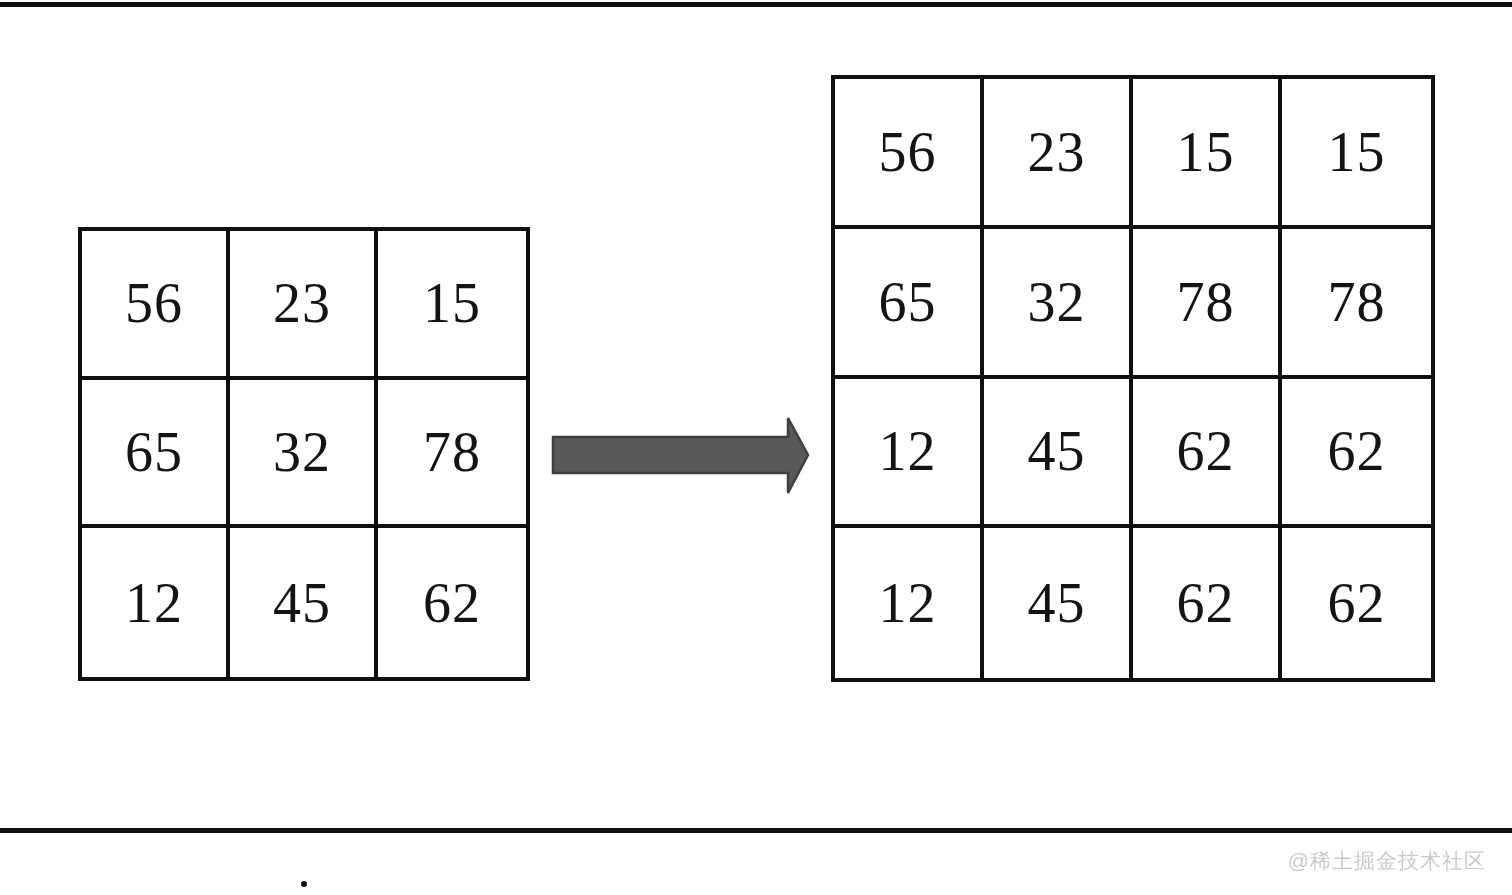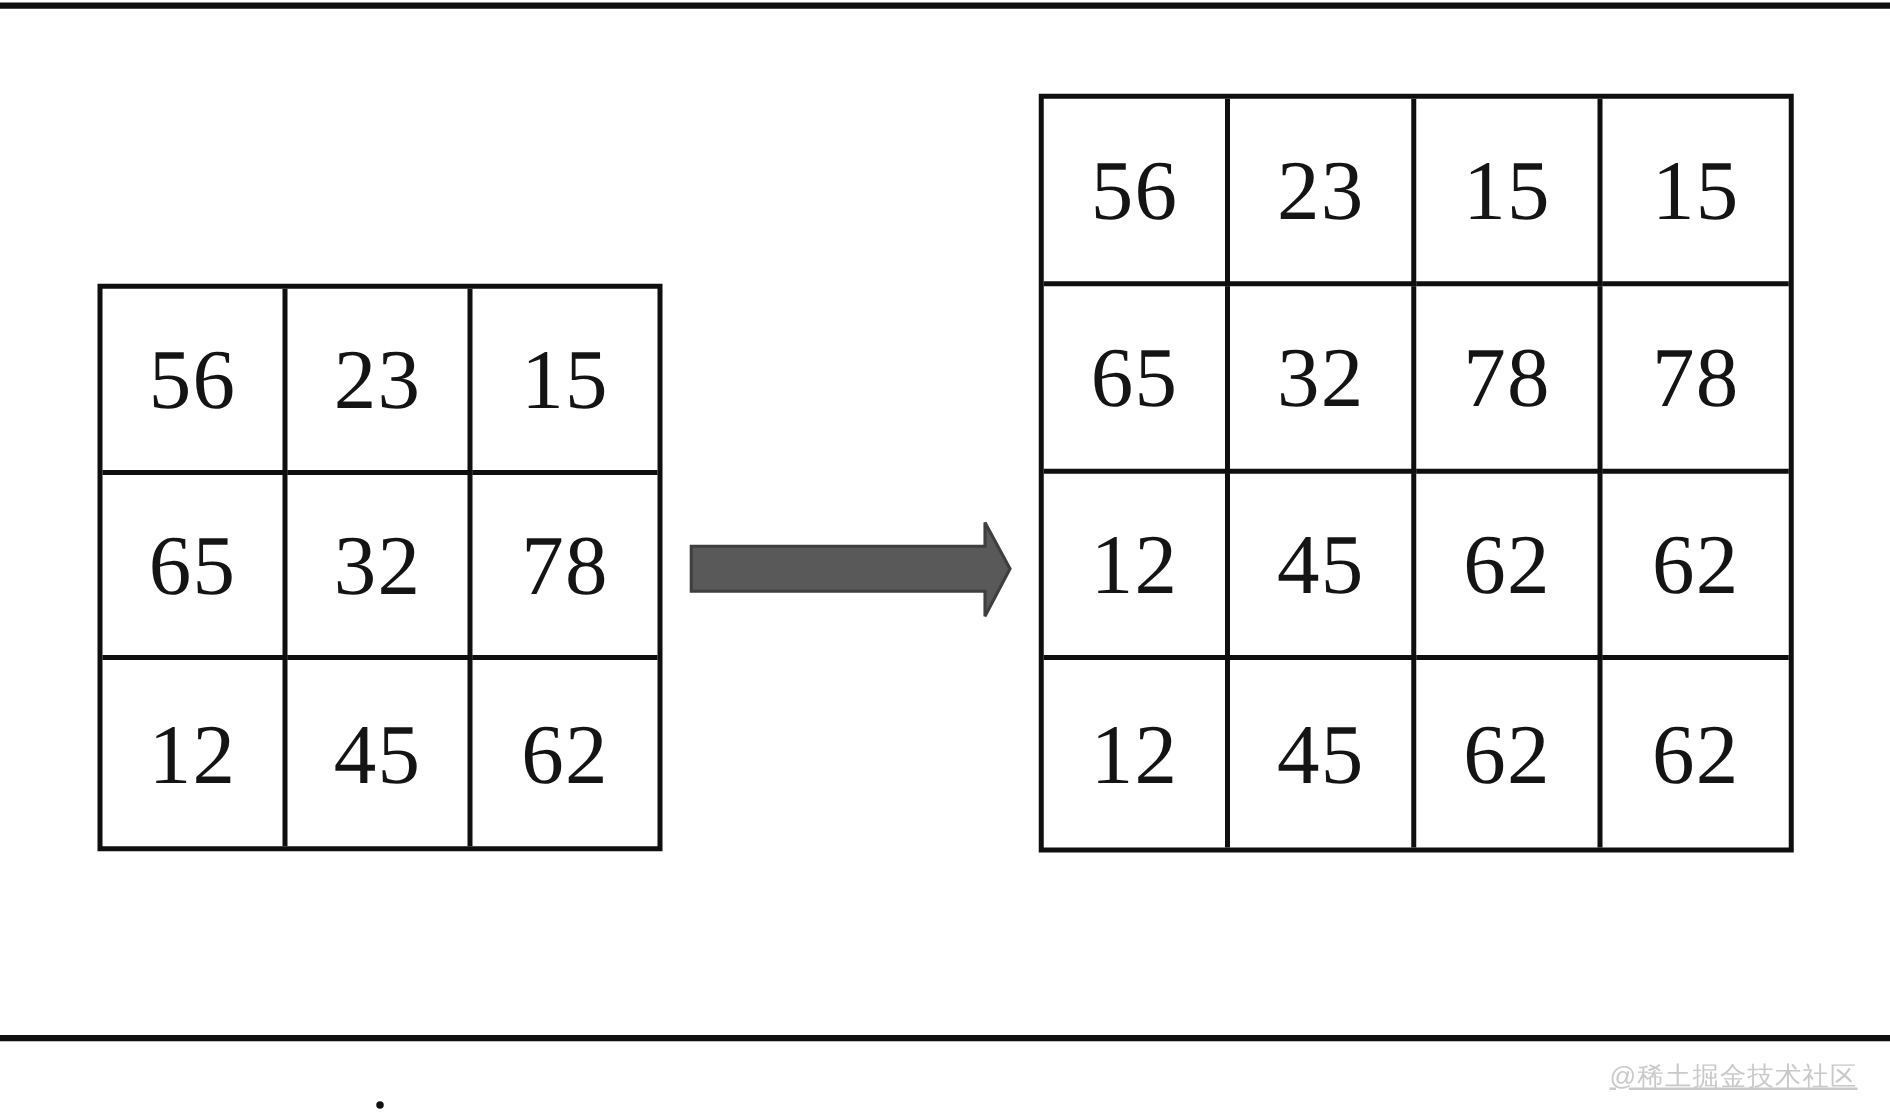--- a/index.html
+++ b/index.html
@@ -29,21 +29,21 @@
     position: absolute;
     display: grid;
     border: 4px solid #0f0f0f;
     background: #ffffff;
     box-sizing: border-box;
   }
   .matrix .cell {
     display: flex;
     align-items: center;
     justify-content: center;
-    font-size: 68px;
+    font-size: 56px;
     color: #141414;
     border-right: 4px solid #0f0f0f;
     border-bottom: 4px solid #0f0f0f;
     line-height: 1;
     letter-spacing: 1px;
   }
   .matrix.source {
     left: 78px;
     top: 227px;
     width: 452px;
@@ -80,21 +80,20 @@
 
   .watermark {
     position: absolute;
     top: 847px;
     right: 26px;
     font-size: 21px;
     color: #c9c9c9;
     font-family: "Liberation Sans", sans-serif;
     letter-spacing: 1px;
     user-select: none;
-    text-decoration: underline;
   }
   .stray-dot {
     position: absolute;
     left: 301px;
     top: 881px;
     width: 6px;
     height: 6px;
     border-radius: 50%;
     background: #111111;
   }

